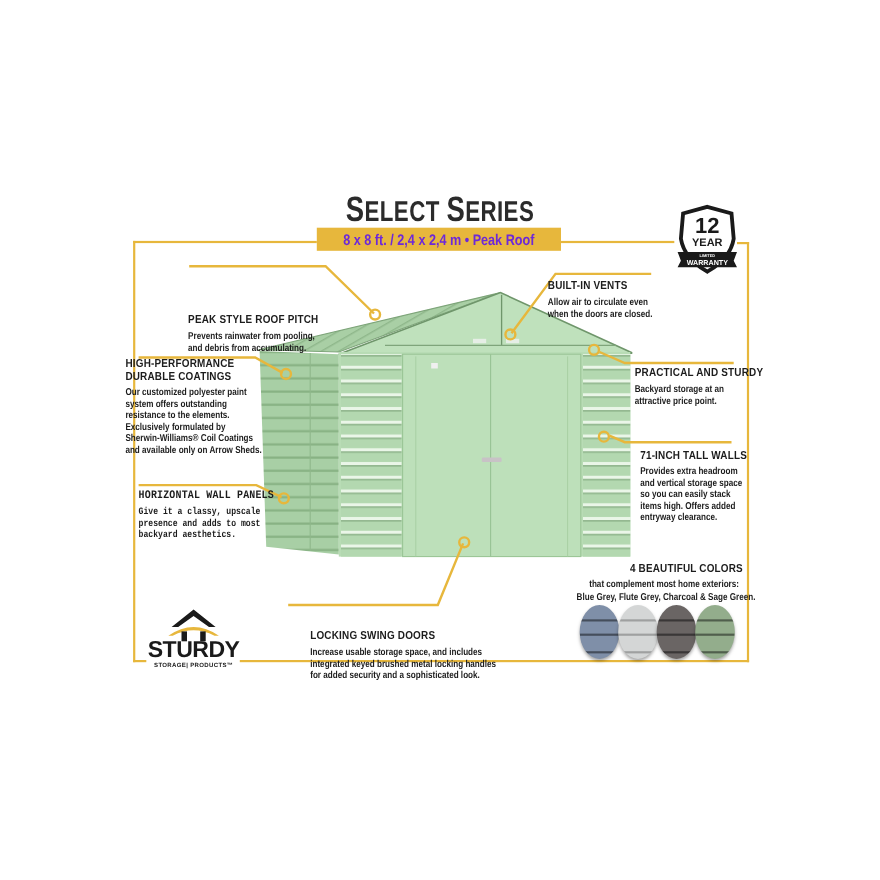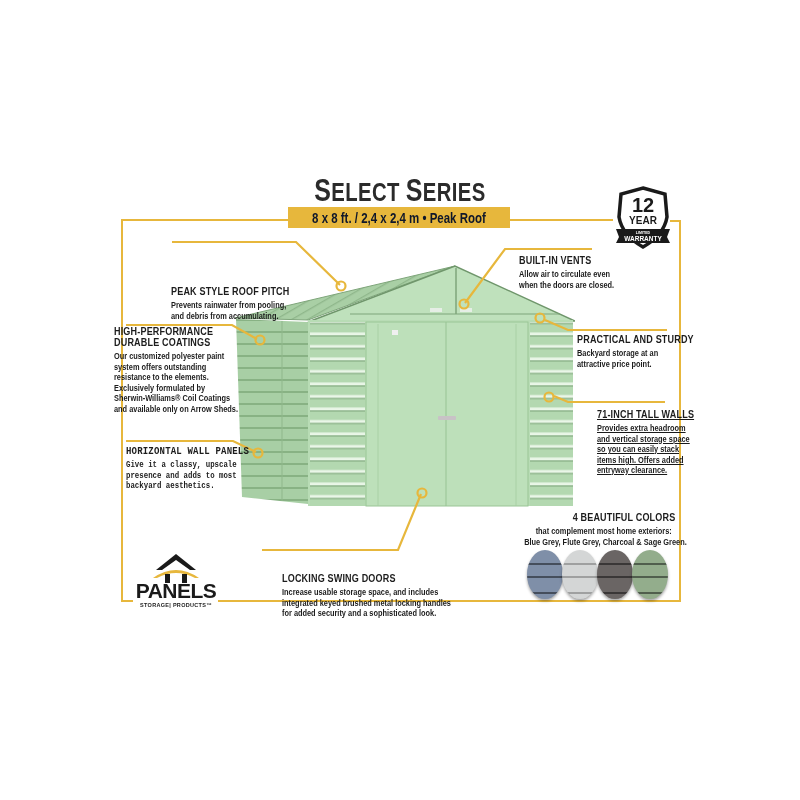--- a/index.html
+++ b/index.html
@@ -5,21 +5,21 @@
   html, body { margin: 0; padding: 0; background: #ffffff; }
   body { width: 800px; height: 800px; position: relative; overflow: hidden;
          font-family: "Liberation Sans", "DejaVu Sans", sans-serif; color: #1a1a1a; }
   .abs { position: absolute; }
   .frame-line { position: absolute; background: #e7b73c; }
   .title { position: absolute; left: 0; width: 800px; top: 172px; text-align: center;
            font-family: "Liberation Sans", sans-serif; font-weight: 700; font-size: 26px;
            letter-spacing: 0.5px; color: #2b2b2b; transform: scaleX(0.78); transform-origin: 400px 0; }
   .title .big { font-size: 32px; }
   .subtitle { position: absolute; left: 288px; top: 207px; width: 222px; height: 21px;
-              background: #e7b73c; color: #0f172a; font-weight: 700; font-size: 14px;
+              background: #e7b73c; color: #6d28d9; font-weight: 700; font-size: 14px;
               display: flex; align-items: center; justify-content: center; white-space: nowrap; }
   .subtitle span { display: inline-block; transform: scaleX(0.82); }
   .callout { position: absolute; }
   .callout h3 { margin: 0; font-size: 10.5px; font-weight: 700; line-height: 11px; color: #1c1c1c;
                 transform: scaleX(0.86); transform-origin: 0 0; white-space: nowrap; letter-spacing: 0.2px; }
   .callout p { margin: 3px 0 0 0; font-size: 9px; line-height: 10.5px; color: #1c1c1c; font-weight: 700;
                transform: scaleX(0.82); transform-origin: 0 0; white-space: nowrap; }
   .colors-block { text-align: right; }
   .colors-block h3, .colors-block p { transform-origin: 50% 0; }
   .swatch { position: absolute; width: 36px; height: 49px; border-radius: 50%; box-shadow: 0 2px 3px rgba(0,0,0,0.35); overflow: hidden; }
@@ -131,31 +131,31 @@
 <div class="callout" style="left:114px; top:326px;">
   <h3><span>HIGH-PERFORMANCE</span><br><span>DURABLE COATINGS</span></h3>
   <p><span>Our customized polyester paint</span><br><span>system offers outstanding</span><br><span>resistance to the elements.</span><br><span>Exclusively formulated by</span><br><span>Sherwin-Williams® Coil Coatings</span><br><span>and available only on Arrow Sheds.</span></p>
 </div>
 
 <div class="callout" style="left:126px; top:446px;font-family:Liberation Mono, monospace;">
   <h3>HORIZONTAL WALL PANELS</h3>
   <p><span>Give it a classy, upscale</span><br><span>presence and adds to most</span><br><span>backyard aesthetics.</span></p>
 </div>
 
-<div class="callout" style="left:519px; top:255px;">
+<div class="callout" style="left:498px; top:255px;">
   <h3>BUILT-IN VENTS</h3>
   <p><span>Allow air to circulate even</span><br><span>when the doors are closed.</span></p>
 </div>
 
 <div class="callout" style="left:577px; top:334px;">
   <h3>PRACTICAL AND STURDY</h3>
   <p><span>Backyard storage at an</span><br><span>attractive price point.</span></p>
 </div>
 
-<div class="callout" style="left:597px; top:409px;text-decoration:underline;">
+<div class="callout" style="left:582px; top:409px;">
   <h3>71-INCH TALL WALLS</h3>
   <p><span>Provides extra headroom</span><br><span>and vertical storage space</span><br><span>so you can easily stack</span><br><span>items high. Offers added</span><br><span>entryway clearance.</span></p>
 </div>
 
 <div class="callout" style="left:282px; top:573px;">
   <h3>LOCKING SWING DOORS</h3>
   <p><span>Increase usable storage space, and includes</span><br><span>integrated keyed brushed metal locking handles</span><br><span>for added security and a sophisticated look.</span></p>
 </div>
 
 <div class="callout colors-block" style="left:508px; top:512px; width:180px;">
@@ -184,15 +184,15 @@
     <div class="stripe" style="top:42px;"></div>
 </div>
 
 <div class="abs" style="left:133px; top:552px; width:86px; height:62px;">
   <svg width="86" height="34" viewBox="0 0 86 34" style="position:absolute; left:0; top:0;">
     <polygon points="43,2 63,18 57,18 43,8 29,18 23,18" fill="#1a1a1a"></polygon>
     <path d="M20 26 Q43 10 66 26 L62 26 Q43 16 24 26 Z" fill="#e7b73c"></path>
     <rect x="32" y="22" width="5" height="9" fill="#1a1a1a"></rect>
     <rect x="49" y="22" width="5" height="9" fill="#1a1a1a"></rect>
   </svg>
-  <div style="position:absolute; left:0; top:29px; width:86px; text-align:center; font-weight:700; font-size:21px; letter-spacing:-0.5px; color:#1a1a1a; line-height:20px;">PANELS</div>
+  <div style="position:absolute; left:0; top:29px; width:86px; text-align:center; font-weight:700; font-size:21px; letter-spacing:-0.5px; color:#1a1a1a; line-height:20px;">STURDY</div>
   <div style="position:absolute; left:0; top:50px; width:86px; text-align:center; font-weight:700; font-size:5.5px; color:#1a1a1a; letter-spacing:0.3px;">STORAGE| PRODUCTS™</div>
 </div>
 
 </body></html>

